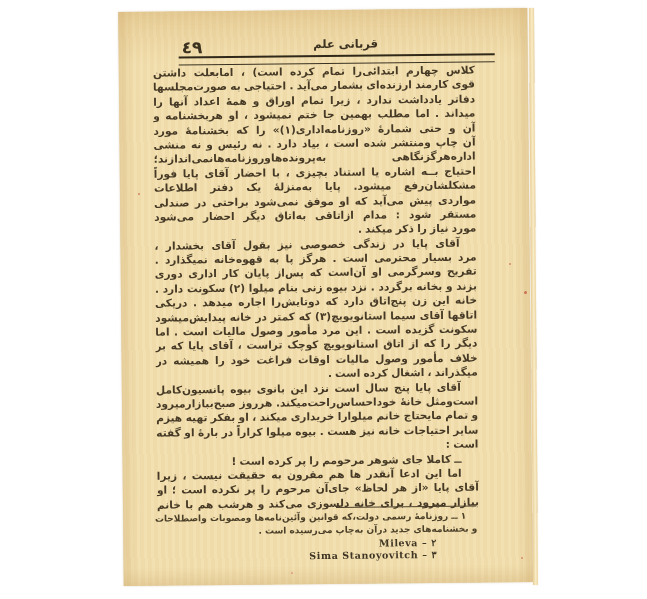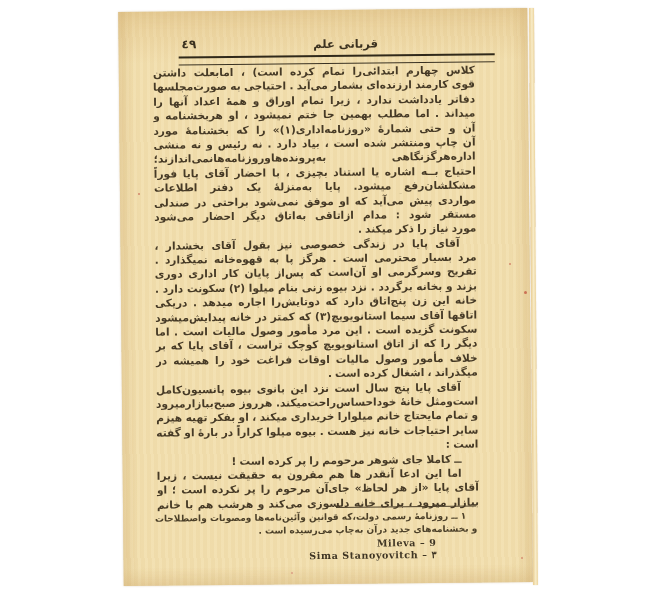--- a/index.html
+++ b/index.html
@@ -15,21 +15,21 @@
     background:
       linear-gradient(180deg,rgba(208,164,95,.28) 0,rgba(208,164,95,0) 52px),
       linear-gradient(90deg,rgba(205,167,104,.22) 0,rgba(205,167,104,0) 14px,rgba(205,167,104,0) calc(100% - 14px),rgba(205,167,104,.22) 100%),
       linear-gradient(0deg,rgba(198,158,96,.20) 0,rgba(198,158,96,0) 18px),
       repeating-linear-gradient(90deg,rgba(255,255,255,.05) 0 3px,rgba(175,135,75,.045) 3px 7px),
       #f2dfae;
     box-shadow:0 0 2px rgba(150,115,60,.35), inset 0 0 18px rgba(190,150,85,.18);
   }
   
   .hdr{position:absolute;left:60px;top:26px;width:316px;height:16px;color:#3c3220;}
-  .pgnum{position:absolute;left:3px;top:0;font-size:12px;font-weight:700;}
+  .pgnum{position:absolute;left:3px;top:0;font-size:17px;font-weight:700;}
   .ttl{position:absolute;left:0;right:0;top:1px;text-align:center;padding-left:18px;
        font-size:11.5px;font-weight:700;letter-spacing:.3px;}
   .rule{position:absolute;left:60px;top:45px;width:316px;height:5.5px;
         border-top:2.6px solid #30291a;border-bottom:1.2px solid #3a3222;}
   
   .btxt{
     position:absolute;right:53px;top:54px;width:322px;direction:rtl;
     color:#463a26;font-size:10.6px;font-weight:700;word-spacing:-0.5px;
   }
   .ln{height:14.4px;line-height:14.4px;text-align:right;white-space:nowrap;}
@@ -98,21 +98,21 @@
         <div class="ln s">است :</div>
         <div class="ln sp">ــ کاملا جای شوهر مرحومم را پر کرده است !</div>
         <div class="ln jp">اما این ادعا آنقدر ها هم مقرون به حقیقت نیست ، زیرا</div>
         <div class="ln j">آقای پایا «از هر لحاظ» جای‌آن مرحوم را پر نکرده است ؛ او فقط</div>
         <div class="ln j">ببازار میرود ، برای خانه دلسوزی می‌کند و هرشب هم با خانم</div>
       </div>
 
     <div class="fnsep"></div>
     <div class="fn fn1">۱ ــ روزنامهٔ رسمی دولت،که قوانین وآئین‌نامه‌ها ومصوبات واصطلاحات</div>
     <div class="fn fn2">و بخشنامه‌های جدید درآن به‌چاپ می‌رسیده است .</div>
-    <div class="fnlat fn3">Mileva – 9</div>
+    <div class="fnlat fn3">Mileva – ۲</div>
     <div class="fnlat fn4">Sima Stanoyovitch – ۳</div>
 
   </div>
 
   <div class="strip"></div>
 
   <div>
       <div class="speck" style="left: 524px; top: 291px; width: 3px; height: 3px; background: rgb(194, 81, 61);"></div>
       <div class="speck" style="left: 509px; top: 263px; width: 2px; height: 2px; background: rgb(204, 111, 90);"></div>
       <div class="speck" style="left: 138px; top: 193px; width: 2px; height: 2px; background: rgb(201, 106, 85);"></div>

